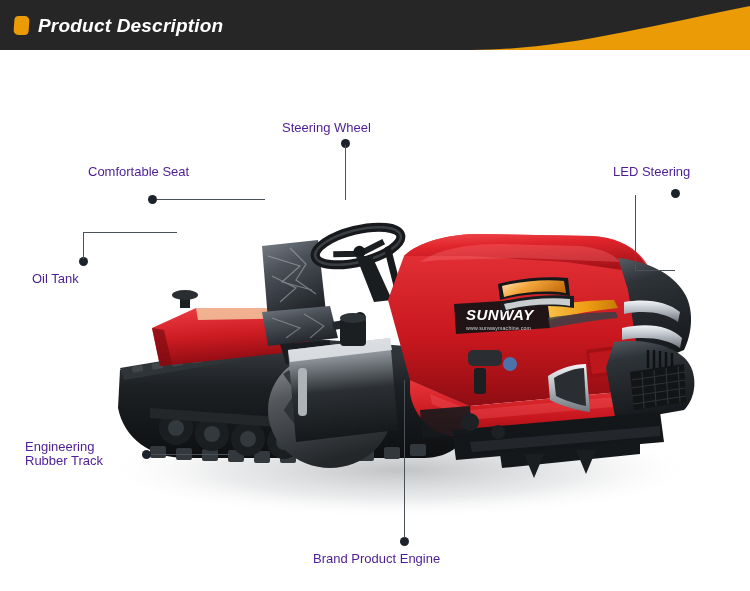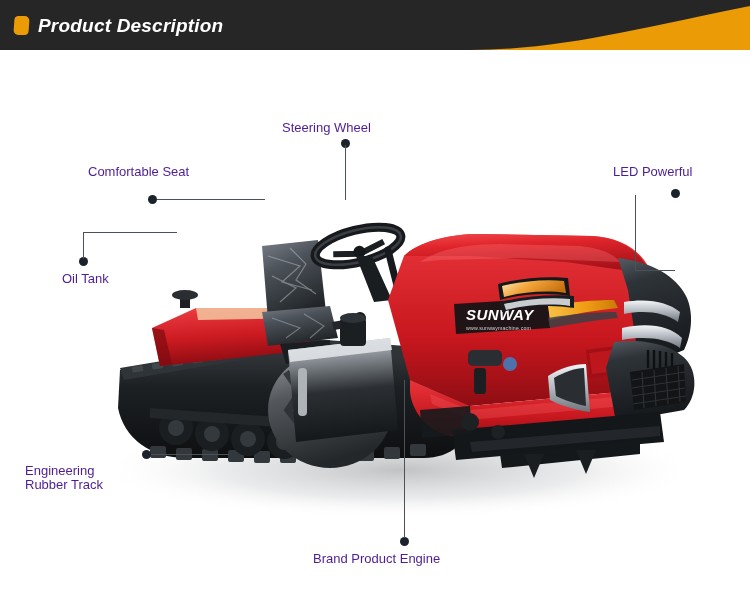--- a/index.html
+++ b/index.html
@@ -374,34 +374,34 @@
       <div class="leader leader-v" style="left:345px; top:95px; height:55px;"></div>
     </div>
 
     <div>
       <div class="callout-label" style="left:68px; top:111px;margin-left:20px;">Comfortable Seat</div>
       <div class="callout-dot" style="left:148px; top:145px;"></div>
       <div class="leader leader-h" style="left:157px; top:149px; width:108px;"></div>
     </div>
 
     <div>
-      <div class="callout-label" style="left:613px; top:111px;">LED Powerful</div>
+      <div class="callout-label" style="left:613px; top:111px;">LED Steering</div>
       <div class="callout-dot" style="left:671px; top:139px;"></div>
       <div class="leader leader-elbow-dl" style="left:635px; top:145px; width:40px; height:76px;"></div>
     </div>
 
     <div>
-      <div class="callout-label" style="left:62px; top:218px;">Oil Tank</div>
+      <div class="callout-label" style="left:32px; top:218px;">Oil Tank</div>
       <div class="callout-dot" style="left:79px; top:207px;"></div>
       <div class="leader leader-elbow-ur" style="left:83px; top:182px; width:94px; height:27px;"></div>
     </div>
 
     <div>
-      <div class="callout-label" style="left:25px; top:386px;margin-top:24px;">Engineering</div>
-      <div class="callout-label" style="left:25px; top:424px;">Rubber Track</div>
+      <div class="callout-label" style="left:25px; top:386px;">Engineering</div>
+      <div class="callout-label" style="left:25px; top:400px;">Rubber Track</div>
       <div class="callout-dot" style="left:142px; top:400px;"></div>
       <div class="leader leader-h" style="left:151px; top:404px; width:78px;"></div>
     </div>
 
     <div>
       <div class="callout-label" style="left:313px; top:498px;">Brand Product Engine</div>
       <div class="callout-dot" style="left:400px; top:487px;"></div>
       <div class="leader leader-v" style="left:404px; top:330px; height:158px;"></div>
     </div>
 

